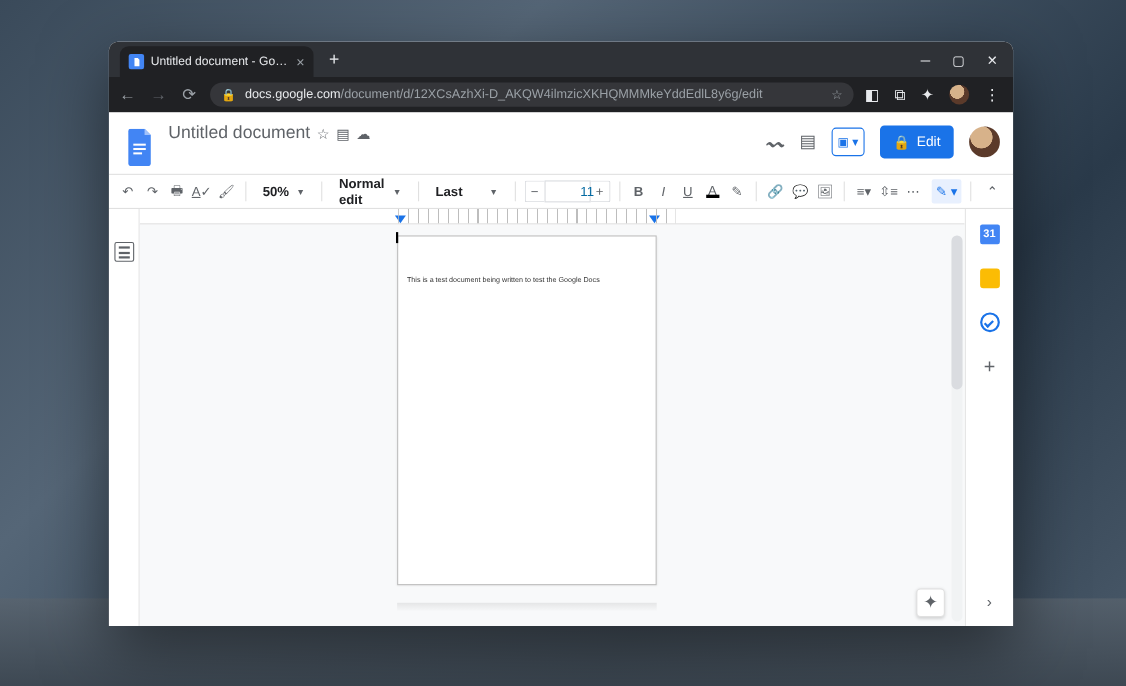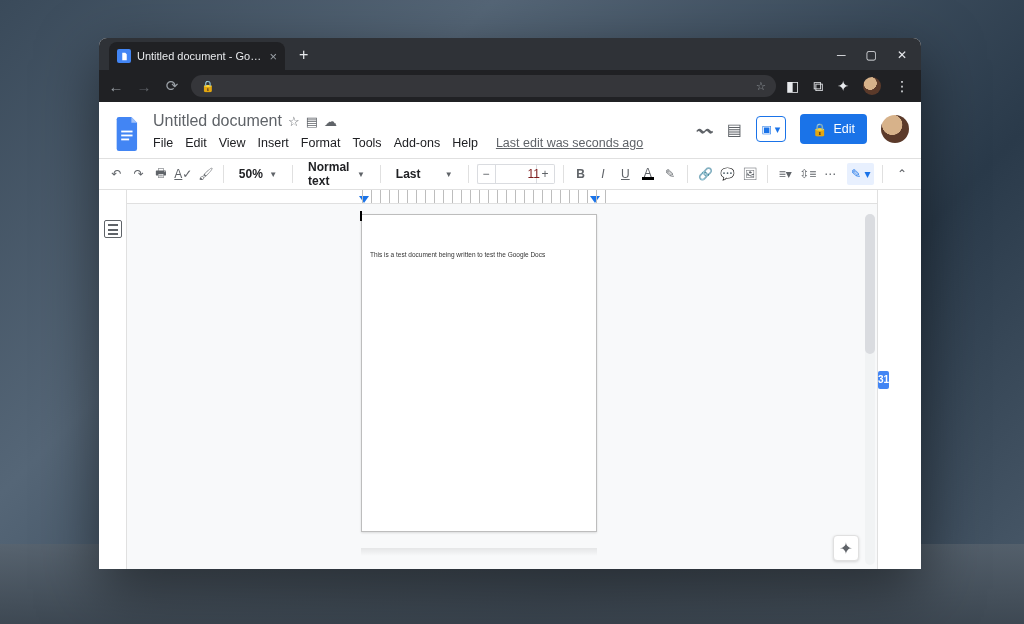--- a/index.html
+++ b/index.html
@@ -93,21 +93,21 @@
     display:flex; align-items:center; gap:4px; padding:0 6px; height:22px;
     border:1px solid transparent; border-radius:2px; cursor:pointer; font-size:12px; color:#202124;font-weight:bold;
   }
   .combo .dd { font-size:8px; color:#5f6368; }
   .combo.w82 { width:82px; justify-content:space-between; }
   .combo.w60 { width:60px; justify-content:space-between; }
   .fsize { display:flex; align-items:center; }
   .fsize .btn { width:18px; height:20px; border:1px solid #dadce0; display:flex; align-items:center; justify-content:center; cursor:pointer; font-size:12px; }
   .fsize .btn.l { border-radius:2px 0 0 2px; border-right:none; }
   .fsize .btn.r { border-radius:0 2px 2px 0; border-left:none; }
-  .fsize .val { width:42px; height:20px; border:1px solid #dadce0; text-align:center; font-size:12px; color:#7f1d1d; line-height:18px;padding-left:32px; }
+  .fsize .val { width:42px; height:20px; border:1px solid #dadce0; text-align:center; font-size:12px; color:#0369a1; line-height:18px;padding-left:32px; }
   .tb-spacer { flex:1; }
   .pencil { width:32px; height:22px; display:flex; align-items:center; justify-content:center; gap:2px; background:#e8f0fe; border-radius:2px; color:#1a73e8; cursor:pointer; }
   .chevup { font-size:12px; color:#5f6368; cursor:pointer; margin:0 6px; }
 
   
   .main { display:flex; height: 379px; }
   .v-ruler {
     width: 28px; border-right:1px solid #e0e0e0; background:#fff;
     display:flex; align-items:flex-start; justify-content:center; padding-top:30px;
   }
@@ -149,21 +149,21 @@
   .explore {
     position:absolute; right:18px; bottom:8px; width:26px; height:26px;
     background:#fff; border:1px solid #e0e0e0; border-radius:4px;
     display:flex; align-items:center; justify-content:center; color:#5f6368; cursor:pointer;
     box-shadow: 0 1px 3px rgba(0,0,0,.15);
   }
 
   
   .sidepanel {
     width: 44px; border-left:1px solid #e0e0e0; background:#fff;
-    display:flex; flex-direction:row; align-items:center; gap:22px; padding:14px 0;
+    display:flex; flex-direction:column; align-items:center; gap:22px; padding:14px 0;
   }
   .sp-ico { width:18px; height:18px; display:flex; align-items:center; justify-content:center; cursor:pointer; }
   .cal-ico { background:#4285f4; color:#fff; font-size:10px; font-weight:bold; border-radius:2px; line-height:18px; text-align:center; }
   .keep-ico { background:#fbbc04; border-radius:3px; }
   .tasks-ico { position:relative; }
   .tasks-ico::before { content:""; position:absolute; inset:0; border:2px solid #1a73e8; border-radius:50%; }
   .tasks-ico::after { content:""; position:absolute; left:4px; top:7px; width:6px; height:3px; border-left:2px solid #1a73e8; border-bottom:2px solid #1a73e8; transform:rotate(-45deg); }
   .plus-ico { color:#5f6368; font-size:18px; font-weight:300; }
   .side-chevron { margin-top:auto; color:#5f6368; font-size:14px; cursor:pointer; }
 
@@ -191,20 +191,21 @@
       <span>✕</span>
     </div>
   </div>
 
   <div class="urlbar">
     <span class="nav-ico">←</span>
     <span class="nav-ico nav-fwd">→</span>
     <span class="nav-ico">⟳</span>
     <div class="addr">
       <span class="secure">🔒</span>
+      <span><span class="domain">docs.google.com</span><span>/document/d/12XCsAzhXi-D_AKQW4ilmzicXKHQMMMkeYddEdlL8y6g/edit</span></span>
       <span style="margin-left:auto">☆</span>
     </div>
     <div class="url-right">
       <span class="ur-ico">◧</span>
       <span class="ur-ico">⧉</span>
       <span class="ur-ico">✦</span>
       <div class="avatar"></div>
       <span class="ur-ico">⋮</span>
     </div>
   </div>
@@ -219,31 +220,20 @@
           <rect x="6" y="19" width="7" height="1.6" fill="#fff"></rect>
         </svg>
     </div>
     <div class="docs-center">
       <div class="title-row">
         <span class="doc-title">Untitled document</span>
         <span class="ttl-ico">☆</span>
         <span class="ttl-ico">▤</span>
         <span class="ttl-ico">☁</span>
       </div>
-      <div class="menu-row">
-        <span>File</span>
-        <span>Edit</span>
-        <span>View</span>
-        <span>Insert</span>
-        <span>Format</span>
-        <span>Tools</span>
-        <span>Add-ons</span>
-        <span>Help</span>
-        <span class="last-edit">Last edit was seconds ago</span>
-      </div>
     </div>
     <div class="docs-right">
       <span class="top-ico">〰</span>
       <span class="top-ico">▤</span>
       <div class="present">▣ ▾</div>
       <div class="share-btn">
         <span>🔒</span>
         <span>Edit</span>
       </div>
       <div class="avatar-lg"></div>
@@ -256,21 +246,21 @@
     <div class="tb">🖶</div>
     <div class="tb"><u>A</u>✓</div>
     <div class="tb">🖌</div>
     <div class="sep"></div>
     <div class="combo w60">
         <span>50%</span>
         <span class="dd">▼</span>
       </div>
     <div class="sep"></div>
     <div class="combo w82">
-        <span>Normal text</span>
+        <span>Normal edit</span>
         <span class="dd">▼</span>
       </div>
     <div class="sep"></div>
     <div class="combo w82">
         <span>Last</span>
         <span class="dd">▼</span>
       </div>
     <div class="sep"></div>
     <div class="fsize">
       <div class="btn l">−</div>

